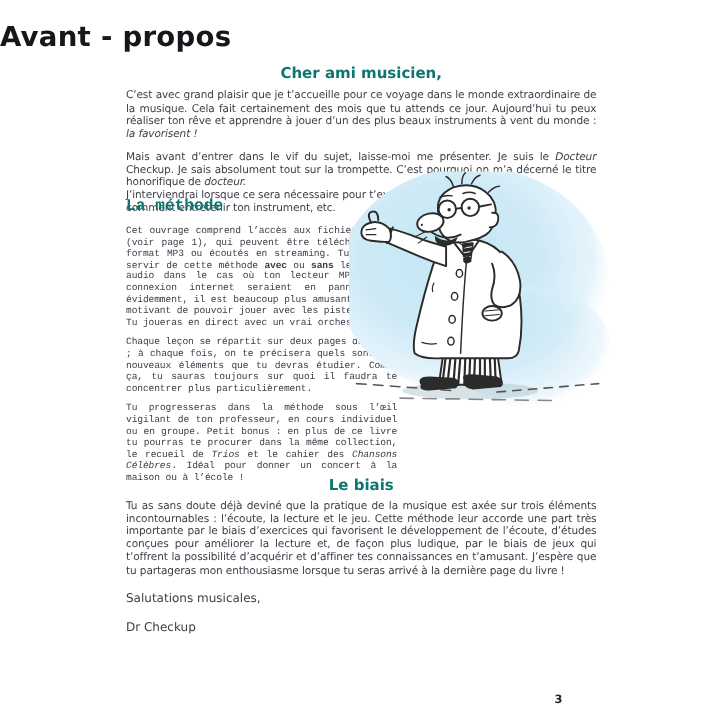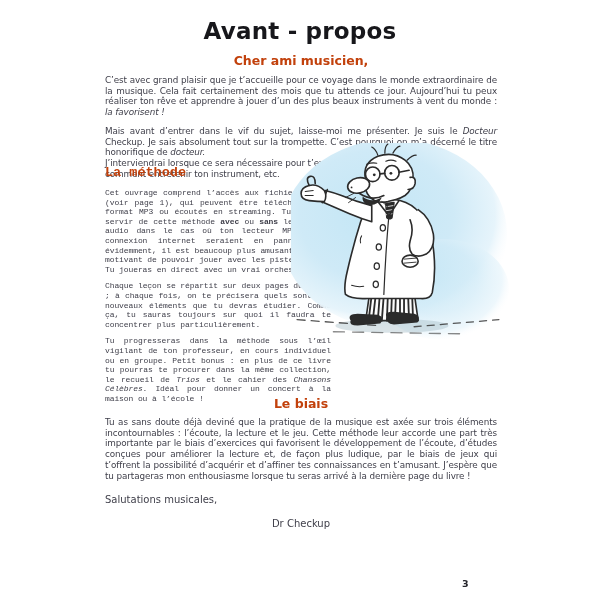--- a/index.html
+++ b/index.html
@@ -4,46 +4,46 @@
 <style>
   html, body { margin:0; padding:0; }
   body {
     width:600px; height:600px; background:#ffffff;
     font-family:"DejaVu Sans","Liberation Sans",sans-serif;
     color:#3e3e49;
   }
   .page { position:relative; width:600px; height:600px; overflow:hidden; background:#fff; }
 
   .doc-title {
-    position:absolute; top:18px; left:0; width:600px; text-align:center;
+    position:absolute; top:18px; left:0; width:600px; text-align:left;
     font-size:23px; font-weight:700; color:#17171b; margin:0; letter-spacing:0.2px;
   }
 
   .section { position:absolute; }
-  .section h2 { margin:0 0 7px 0; color:#c2410c; font-weight:700; }
+  .section h2 { margin:0 0 7px 0; color:#0f766e; font-weight:700; }
 
   p.body {
     margin:0 0 8px 0; text-align:justify; letter-spacing:-0.1px;
     font-size:8.8px; line-height:1.22; color:#3e3e49;
   }
   .i { font-style:italic; }
   .b { font-weight:700; }
 
   .sec-intro { top:53px; left:105px; width:392px; }
   .sec-intro h2 { text-align:center; font-size:12.5px; }
 
   .sec-methode { top:165px; left:105px; width:226px;font-family:Liberation Mono, monospace; }
   .sec-methode h2 { text-align:left; font-size:13.5px; margin-bottom:8px; }
   .sec-methode p.body { font-size:8px; line-height:1.2; margin-bottom:7px; }
 
   .sec-titre { top:396px; left:105px; width:392px; }
   .sec-titre h2 { text-align:center; font-size:12.5px; margin-bottom:6px; }
 
   .closing { margin-top:13px; font-size:10px; color:#3e3e49; }
-  .signature { margin-top:13px;text-align:center; }
+  .signature { margin-top:13px; }
 
   .page-number {
     position:absolute; left:462px; top:578px;
     font-size:9.5px; font-weight:700; color:#26262c;
   }
 
   .illustration { position:absolute; left:291px; top:143px; width:218px; height:208px; }
   .illustration svg { display:block; width:100%; height:100%; }
 </style>
 </head>

